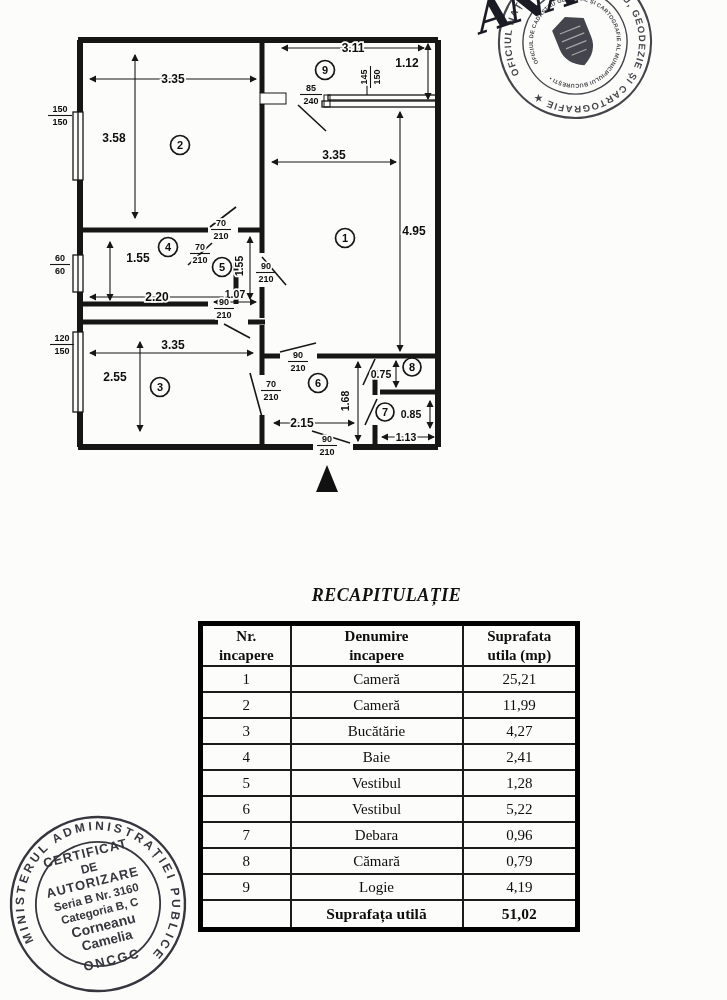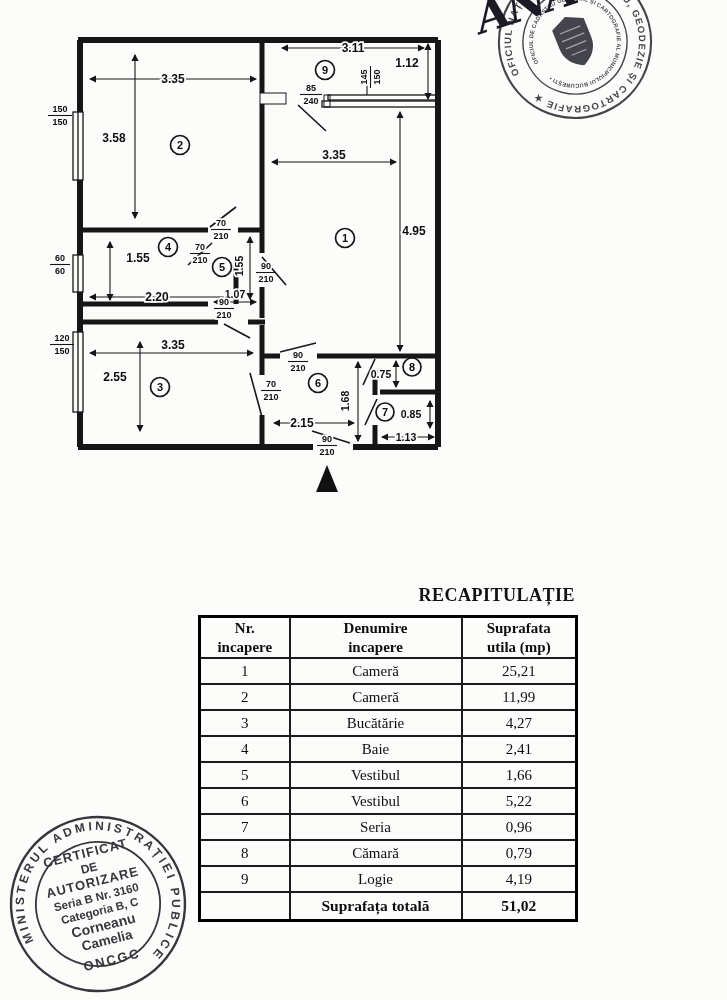--- a/index.html
+++ b/index.html
@@ -26,23 +26,23 @@
   .fillw{fill:#161616;stroke:none;}
   
   .stamp{position:absolute;}
   .stamp text{font-family:"Liberation Sans",sans-serif;fill:#26262f;}
   .stamp circle{fill:none;stroke:#26262f;}
   .sig{position:absolute;left:474px;top:-22px;font-family:"DejaVu Serif",serif;
        font-style:italic;font-weight:700;font-size:44px;color:#1b1b26;
        transform:rotate(-18deg);letter-spacing:-2px;}
   
   .recap{position:absolute;left:198px;top:585px;width:377px;}
-  .recap-title{text-align:right;font-weight:bold;font-size:18px;letter-spacing:.5px;
-               margin:0 0 9px 0;}
-  table.rc-table{border-collapse:collapse;width:100%;table-layout:fixed;border:3px solid #000000;}
+  .recap-title{text-align:center;font-weight:bold;font-size:18px;letter-spacing:.5px;
+               margin:0 0 15px 0;font-style:italic;}
+  table.rc-table{border-collapse:collapse;width:100%;table-layout:fixed;border:5px solid #000000;}
   .rc-table th,.rc-table td{border:2px solid #1c1c1c;text-align:center;vertical-align:middle;
                font-size:15px;color:#0e0e0e;padding:0 2px;}
   .rc-table th{font-weight:bold;white-space:pre-line;height:39px;line-height:1.25;}
   .rc-table tbody td{height:24px;}
   .rc-table tr.tot td{font-weight:bold;font-size:15.5px;height:26px;}
 </style>
 </head>
 <body>
 
 <div class="page">
@@ -297,45 +297,45 @@
           <td>4,27</td>
         </tr>
         <tr>
           <td>4</td>
           <td>Baie</td>
           <td>2,41</td>
         </tr>
         <tr>
           <td>5</td>
           <td>Vestibul</td>
-          <td>1,66</td>
+          <td>1,28</td>
         </tr>
         <tr>
           <td>6</td>
           <td>Vestibul</td>
           <td>5,22</td>
         </tr>
         <tr>
           <td>7</td>
-          <td>Seria</td>
+          <td>Debara</td>
           <td>0,96</td>
         </tr>
         <tr>
           <td>8</td>
           <td>Cămară</td>
           <td>0,79</td>
         </tr>
         <tr>
           <td>9</td>
           <td>Logie</td>
           <td>4,19</td>
         </tr>
         <tr class="tot">
           <td></td>
-          <td>Suprafața totală</td>
+          <td>Suprafața utilă</td>
           <td>51,02</td>
         </tr>
       </tbody>
     </table>
   </div>
 
   <svg class="stamp" style="left:2px;top:800px;opacity:.92" width="196" height="200" viewBox="0 0 196 200">
     <g transform="rotate(-30 96 104)">
       <circle cx="96" cy="104" r="87" stroke-width="2.4"></circle>
       <circle cx="96" cy="104" r="62" stroke-width="1.8"></circle>

